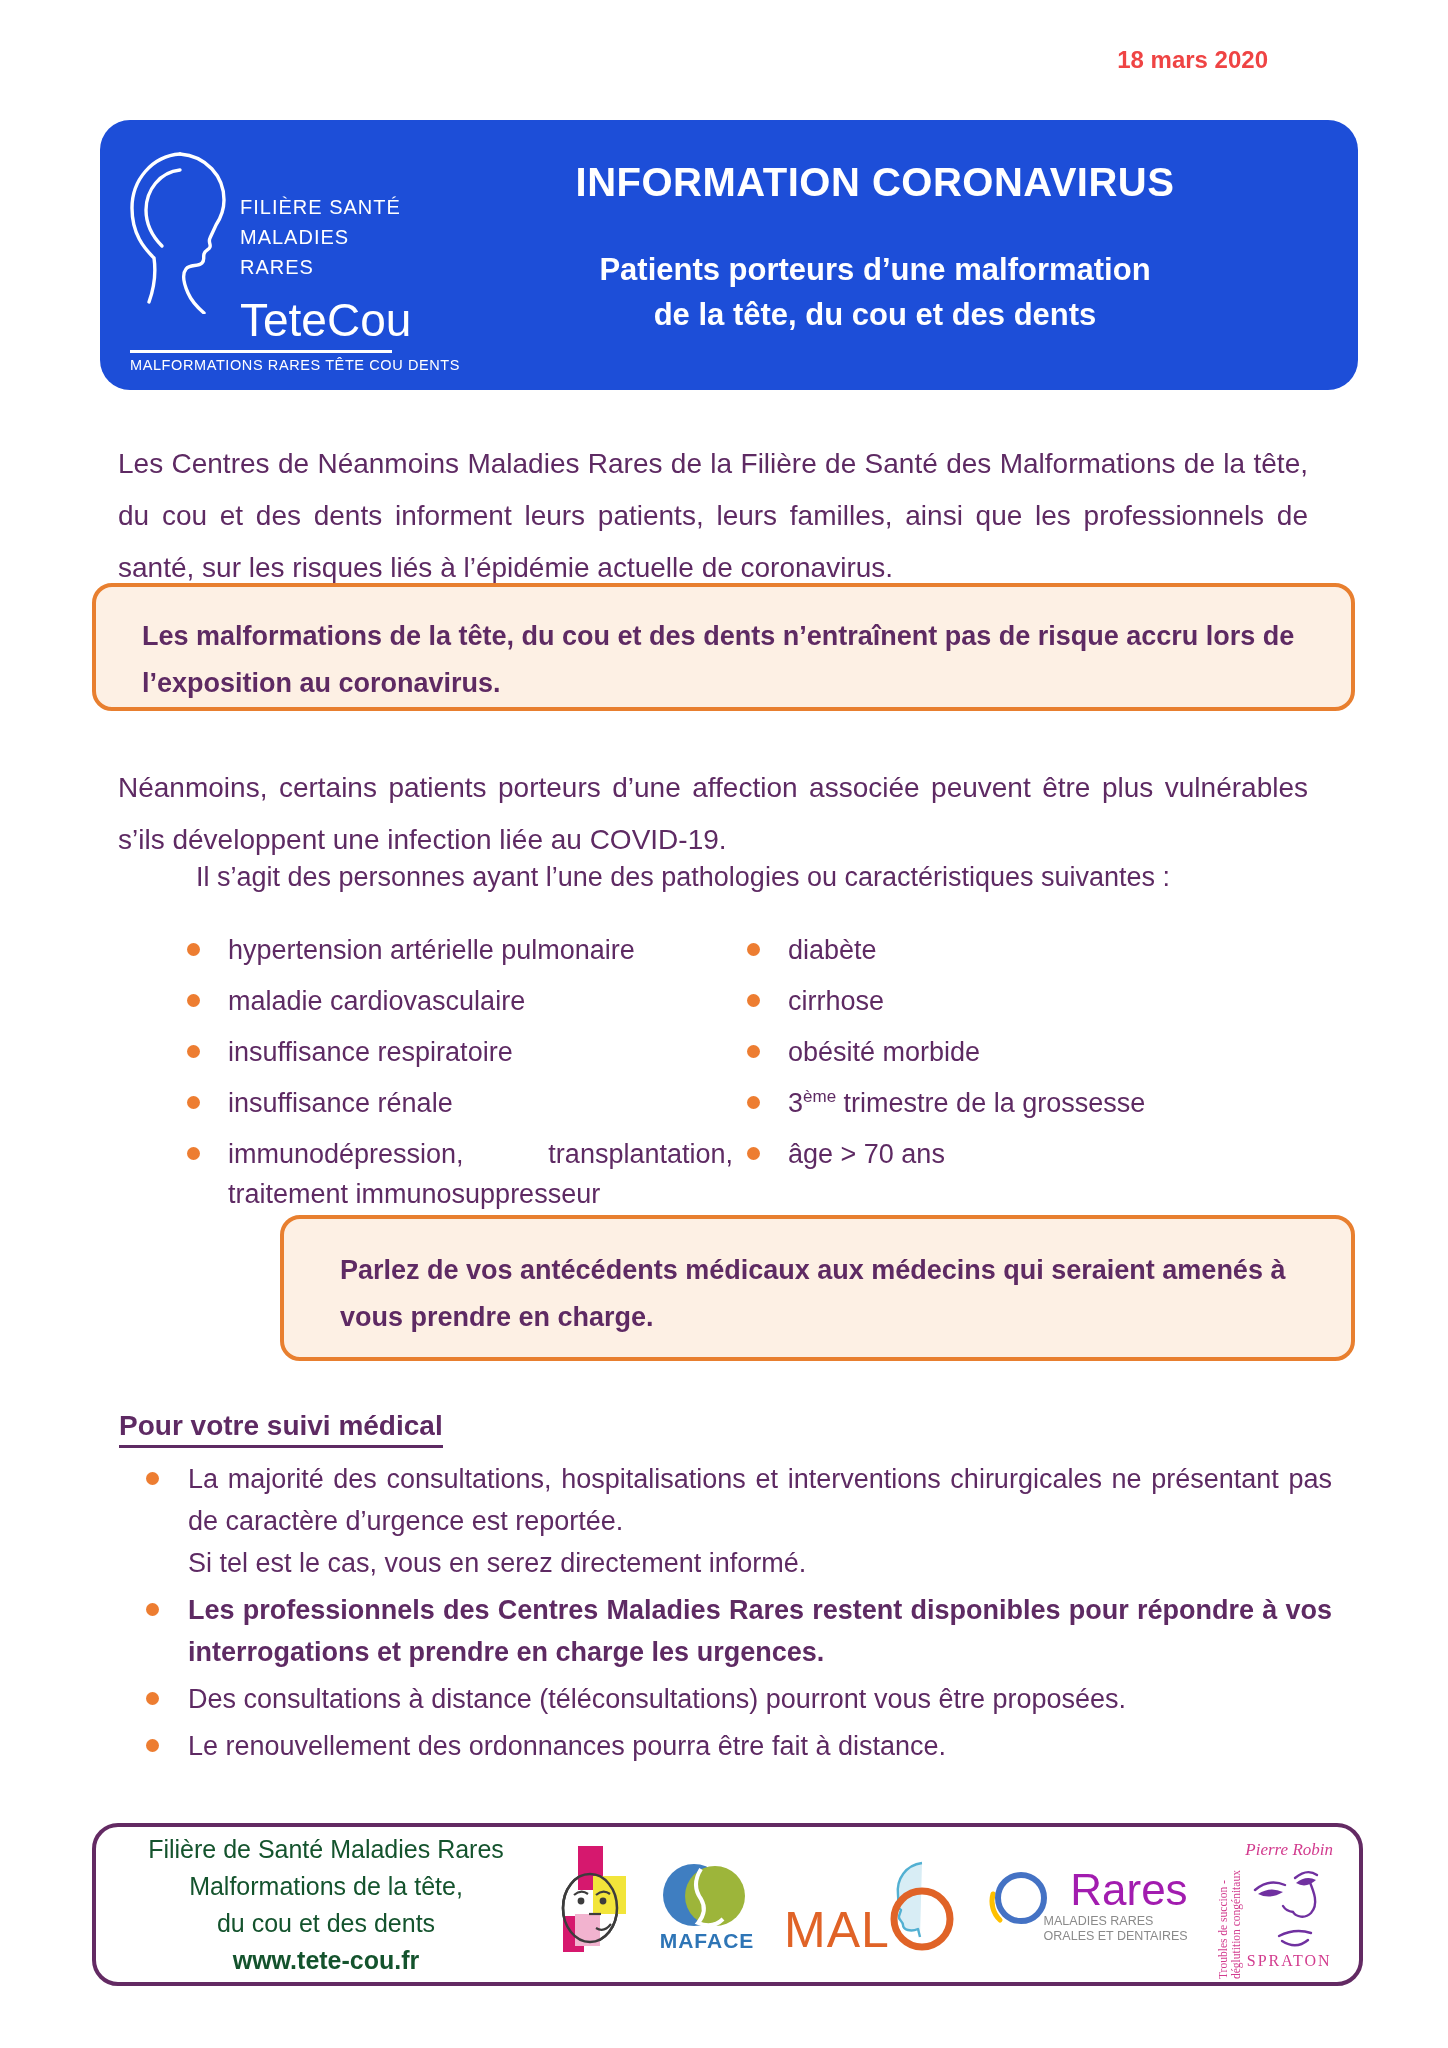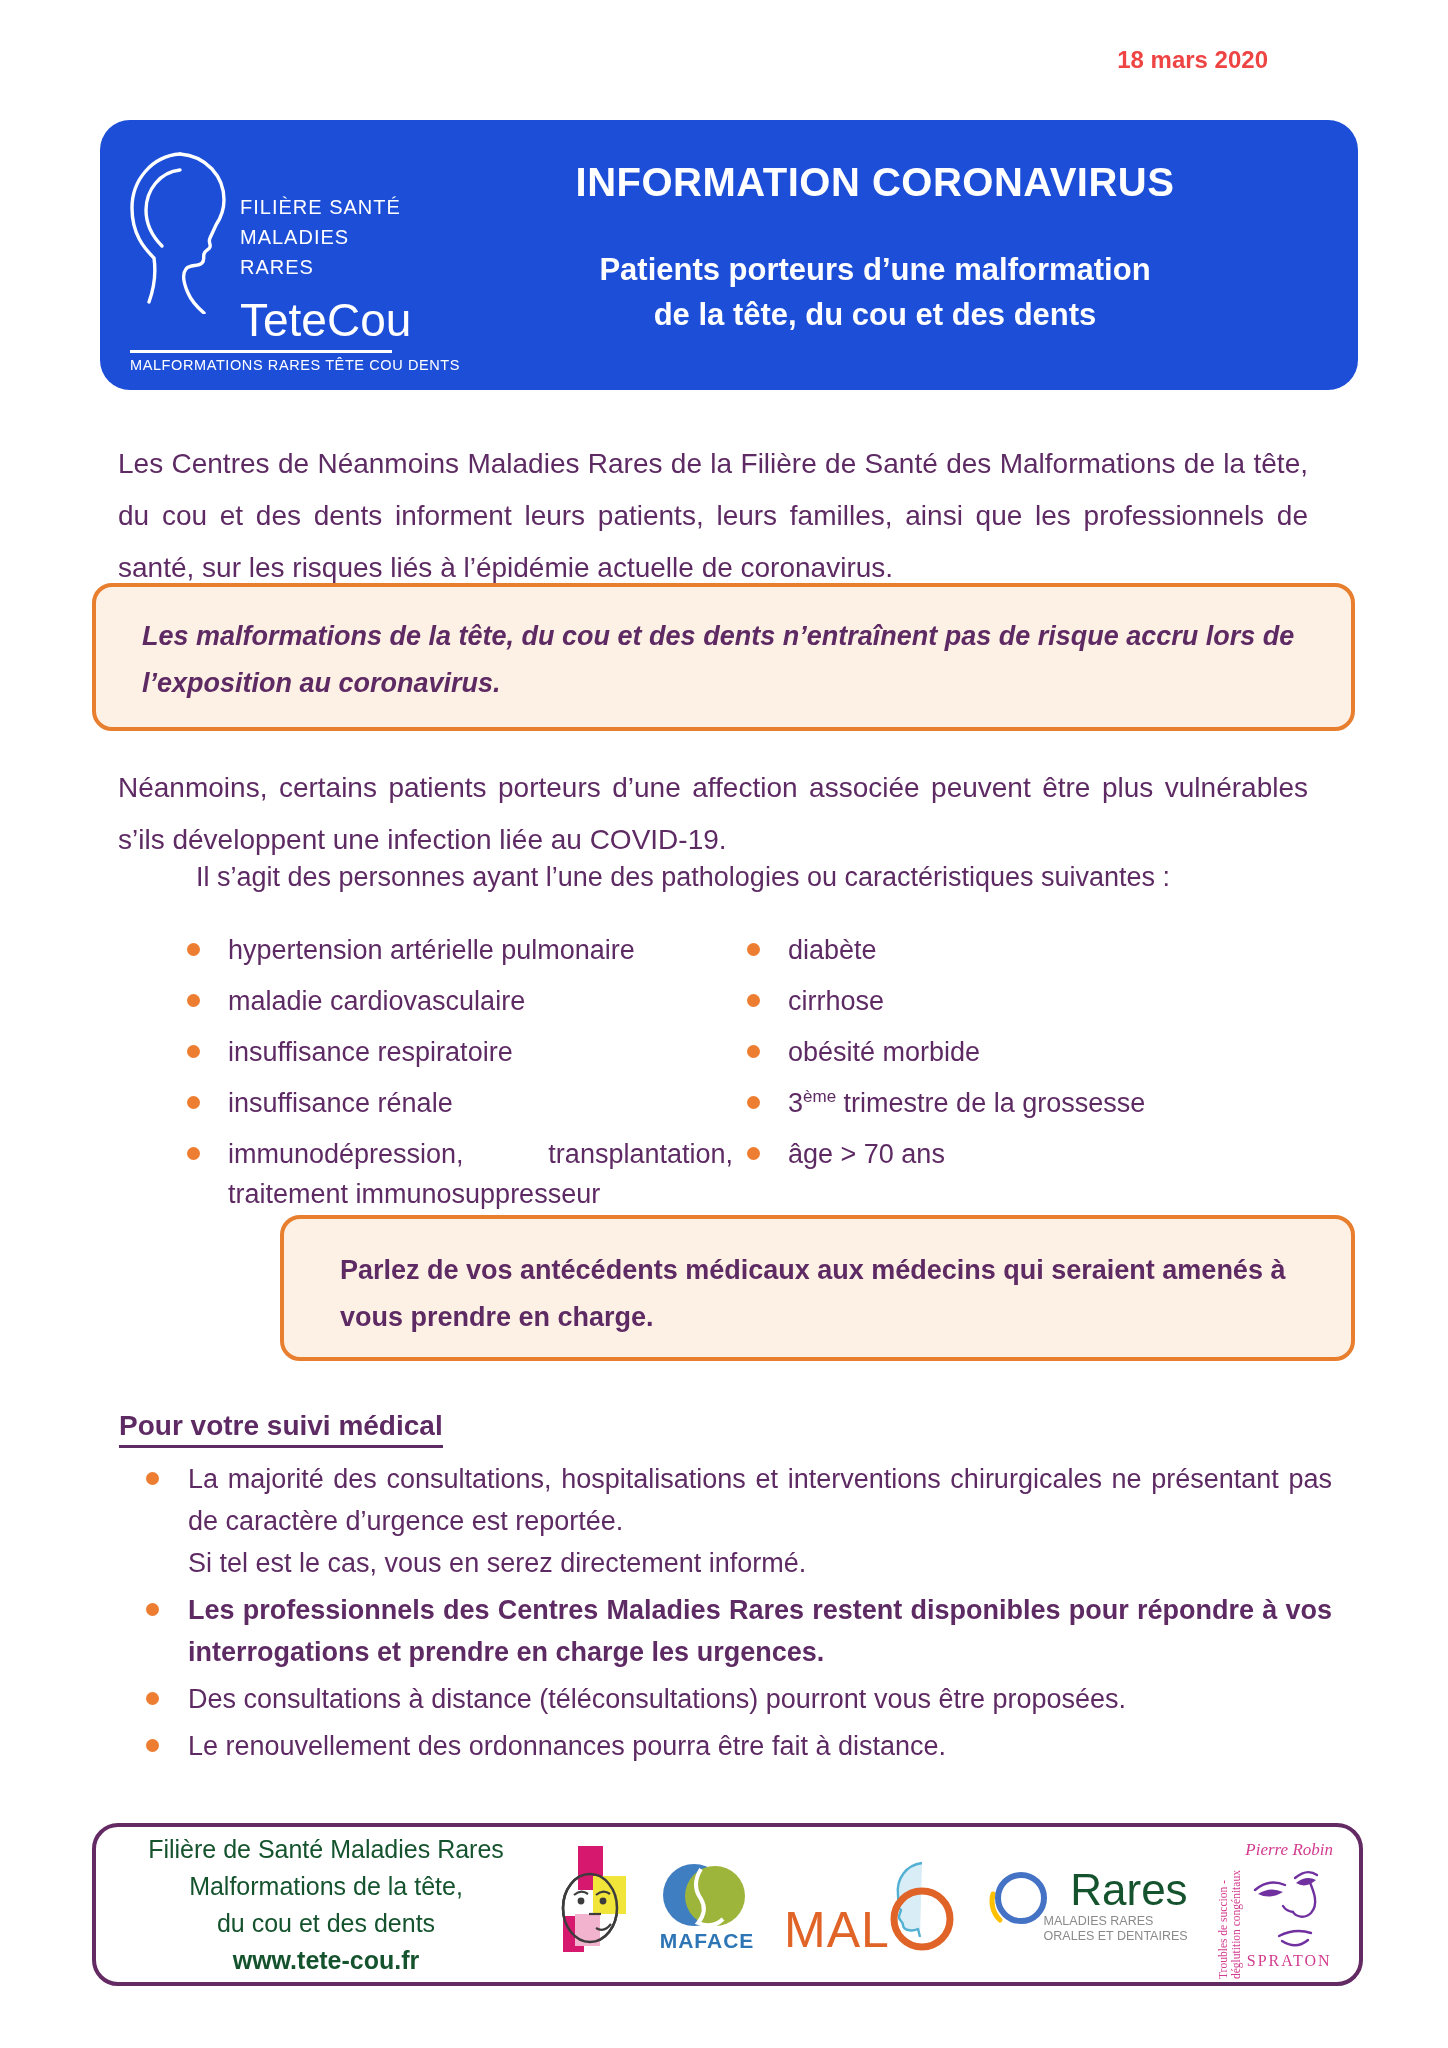--- a/index.html
+++ b/index.html
@@ -26,21 +26,21 @@
   .banner-subtitle{margin-top:42px;font-size:31px;font-weight:bold;line-height:45px;}
   
   .intro{
     position:absolute;left:118px;top:438px;width:1190px;
     font-size:28px;line-height:52px;text-align:justify;
   }
   .alert-box{
     position:absolute;box-sizing:border-box;
     background:#fdf0e4;border:4px solid #e87f2f;border-radius:20px;
   }
-  .alert-box-1{left:92px;top:583px;width:1263px;height:148px;padding:26px 34px 0 46px;font-style:italic;}
+  .alert-box-1{left:92px;top:583px;width:1263px;height:128px;padding:26px 34px 0 46px;}
   .alert-box-2{left:280px;top:1215px;width:1075px;height:146px;padding:28px 40px 0 56px;}
   .alert-text{font-size:27px;font-weight:bold;line-height:47px;color:#5e2a63;}
   .para-neanmoins{
     position:absolute;left:118px;top:762px;width:1190px;
     font-size:28px;line-height:52px;text-align:justify;
   }
   .list-intro{position:absolute;left:196px;top:862px;font-size:27px;}
   
   .risk-cols{position:absolute;left:185px;top:930px;display:flex;}
   ul.dotlist{list-style:none;margin:0;padding:0;}
@@ -79,21 +79,21 @@
   }
   .footer-org{width:392px;text-align:center;font-size:25px;line-height:37px;color:#14532d;}
   .footer-site{font-weight:bold;}
   .footer-logos{flex:1;display:flex;align-items:center;justify-content:space-between;}
   .maface{display:flex;flex-direction:column;align-items:center;}
   .maface-word{font-size:21px;font-weight:bold;color:#2e75b6;letter-spacing:1px;margin-top:-4px;}
   .malo{display:flex;align-items:flex-end;}
   .malo-mal{font-size:50px;color:#e06327;line-height:46px;letter-spacing:1px;}
   .orares{display:flex;align-items:flex-start;}
   .orares-col{display:flex;flex-direction:column;align-items:flex-end;margin-left:-6px;}
-  .orares-word{font-size:44px;color:#14532d;line-height:48px;}
+  .orares-word{font-size:44px;color:#a21caf;line-height:48px;}
   .orares-sub{font-size:12.5px;color:#8a8a8a;line-height:15px;text-align:left;}
   .probin{display:flex;align-items:center;font-family:Liberation Serif, serif;}
   .probin-side{
     writing-mode:vertical-rl;transform:rotate(180deg);
     font-size:11.5px;color:#d23b8e;height:148px;line-height:13px;
   }
   .probin-main{display:flex;flex-direction:column;align-items:center;margin-left:2px;}
   .probin-title{font-size:17px;color:#d23b8e;font-style:italic;}
   .probin-bottom{font-size:16px;color:#d23b8e;letter-spacing:2px;}
 </style>

